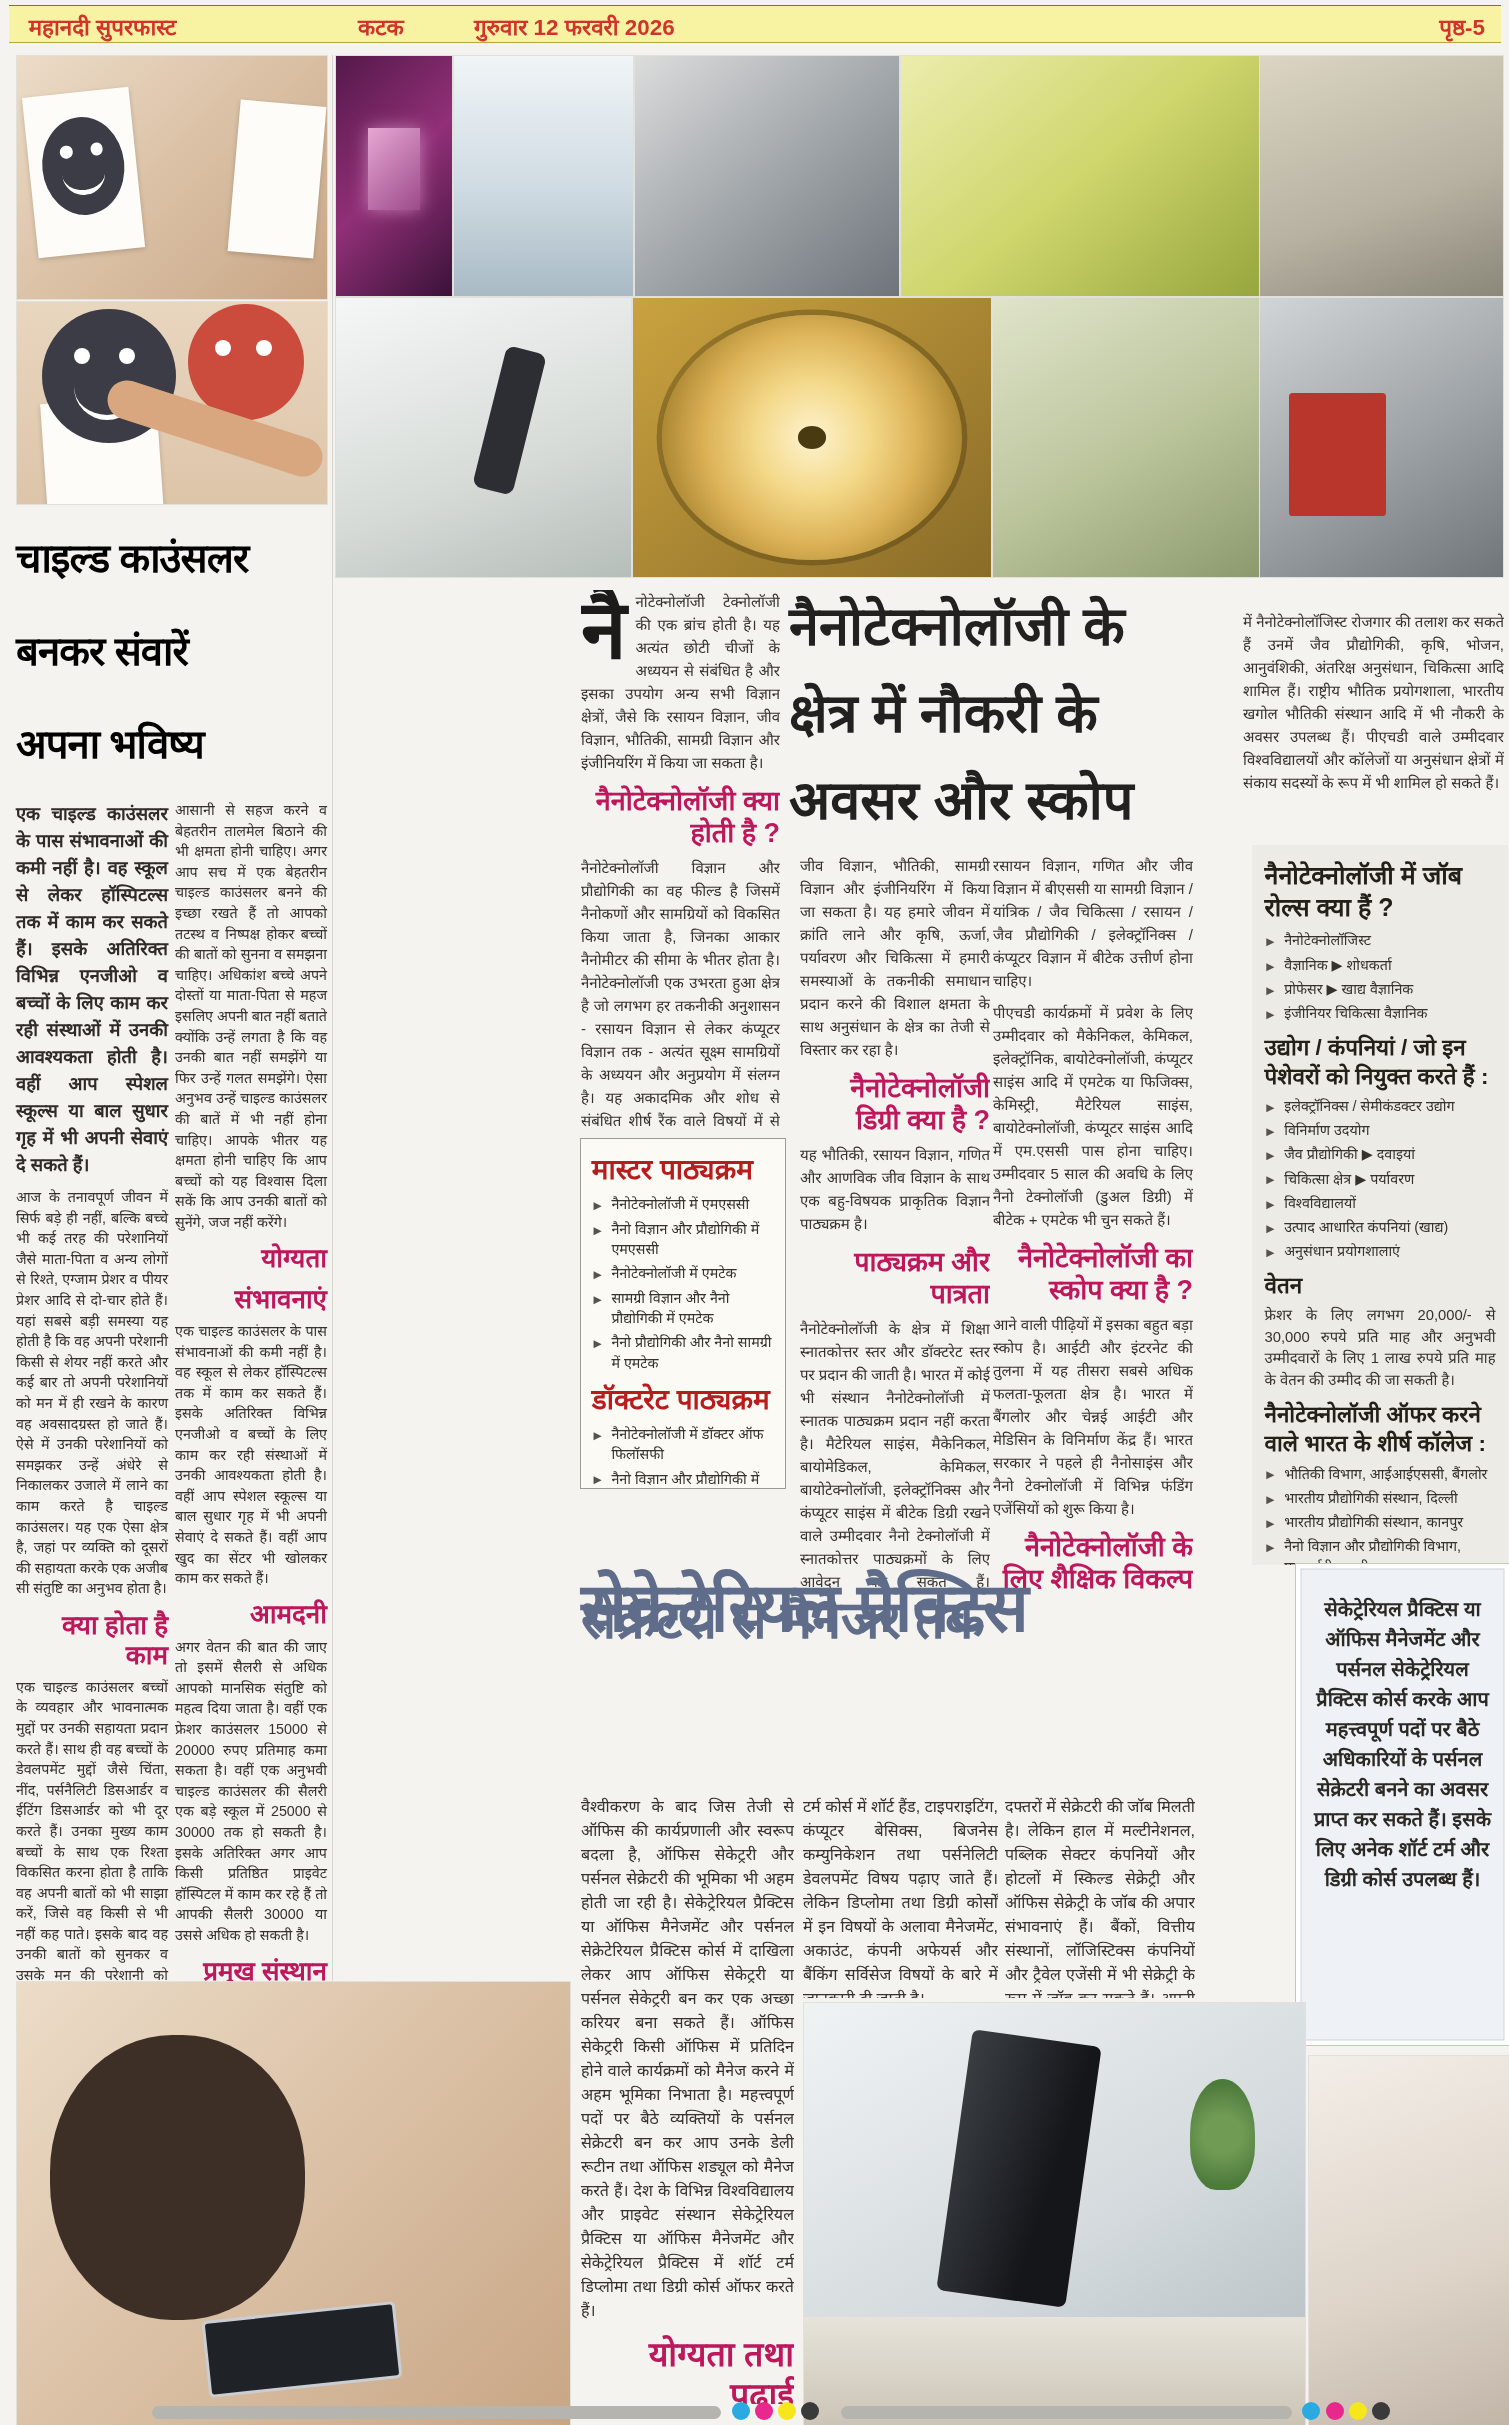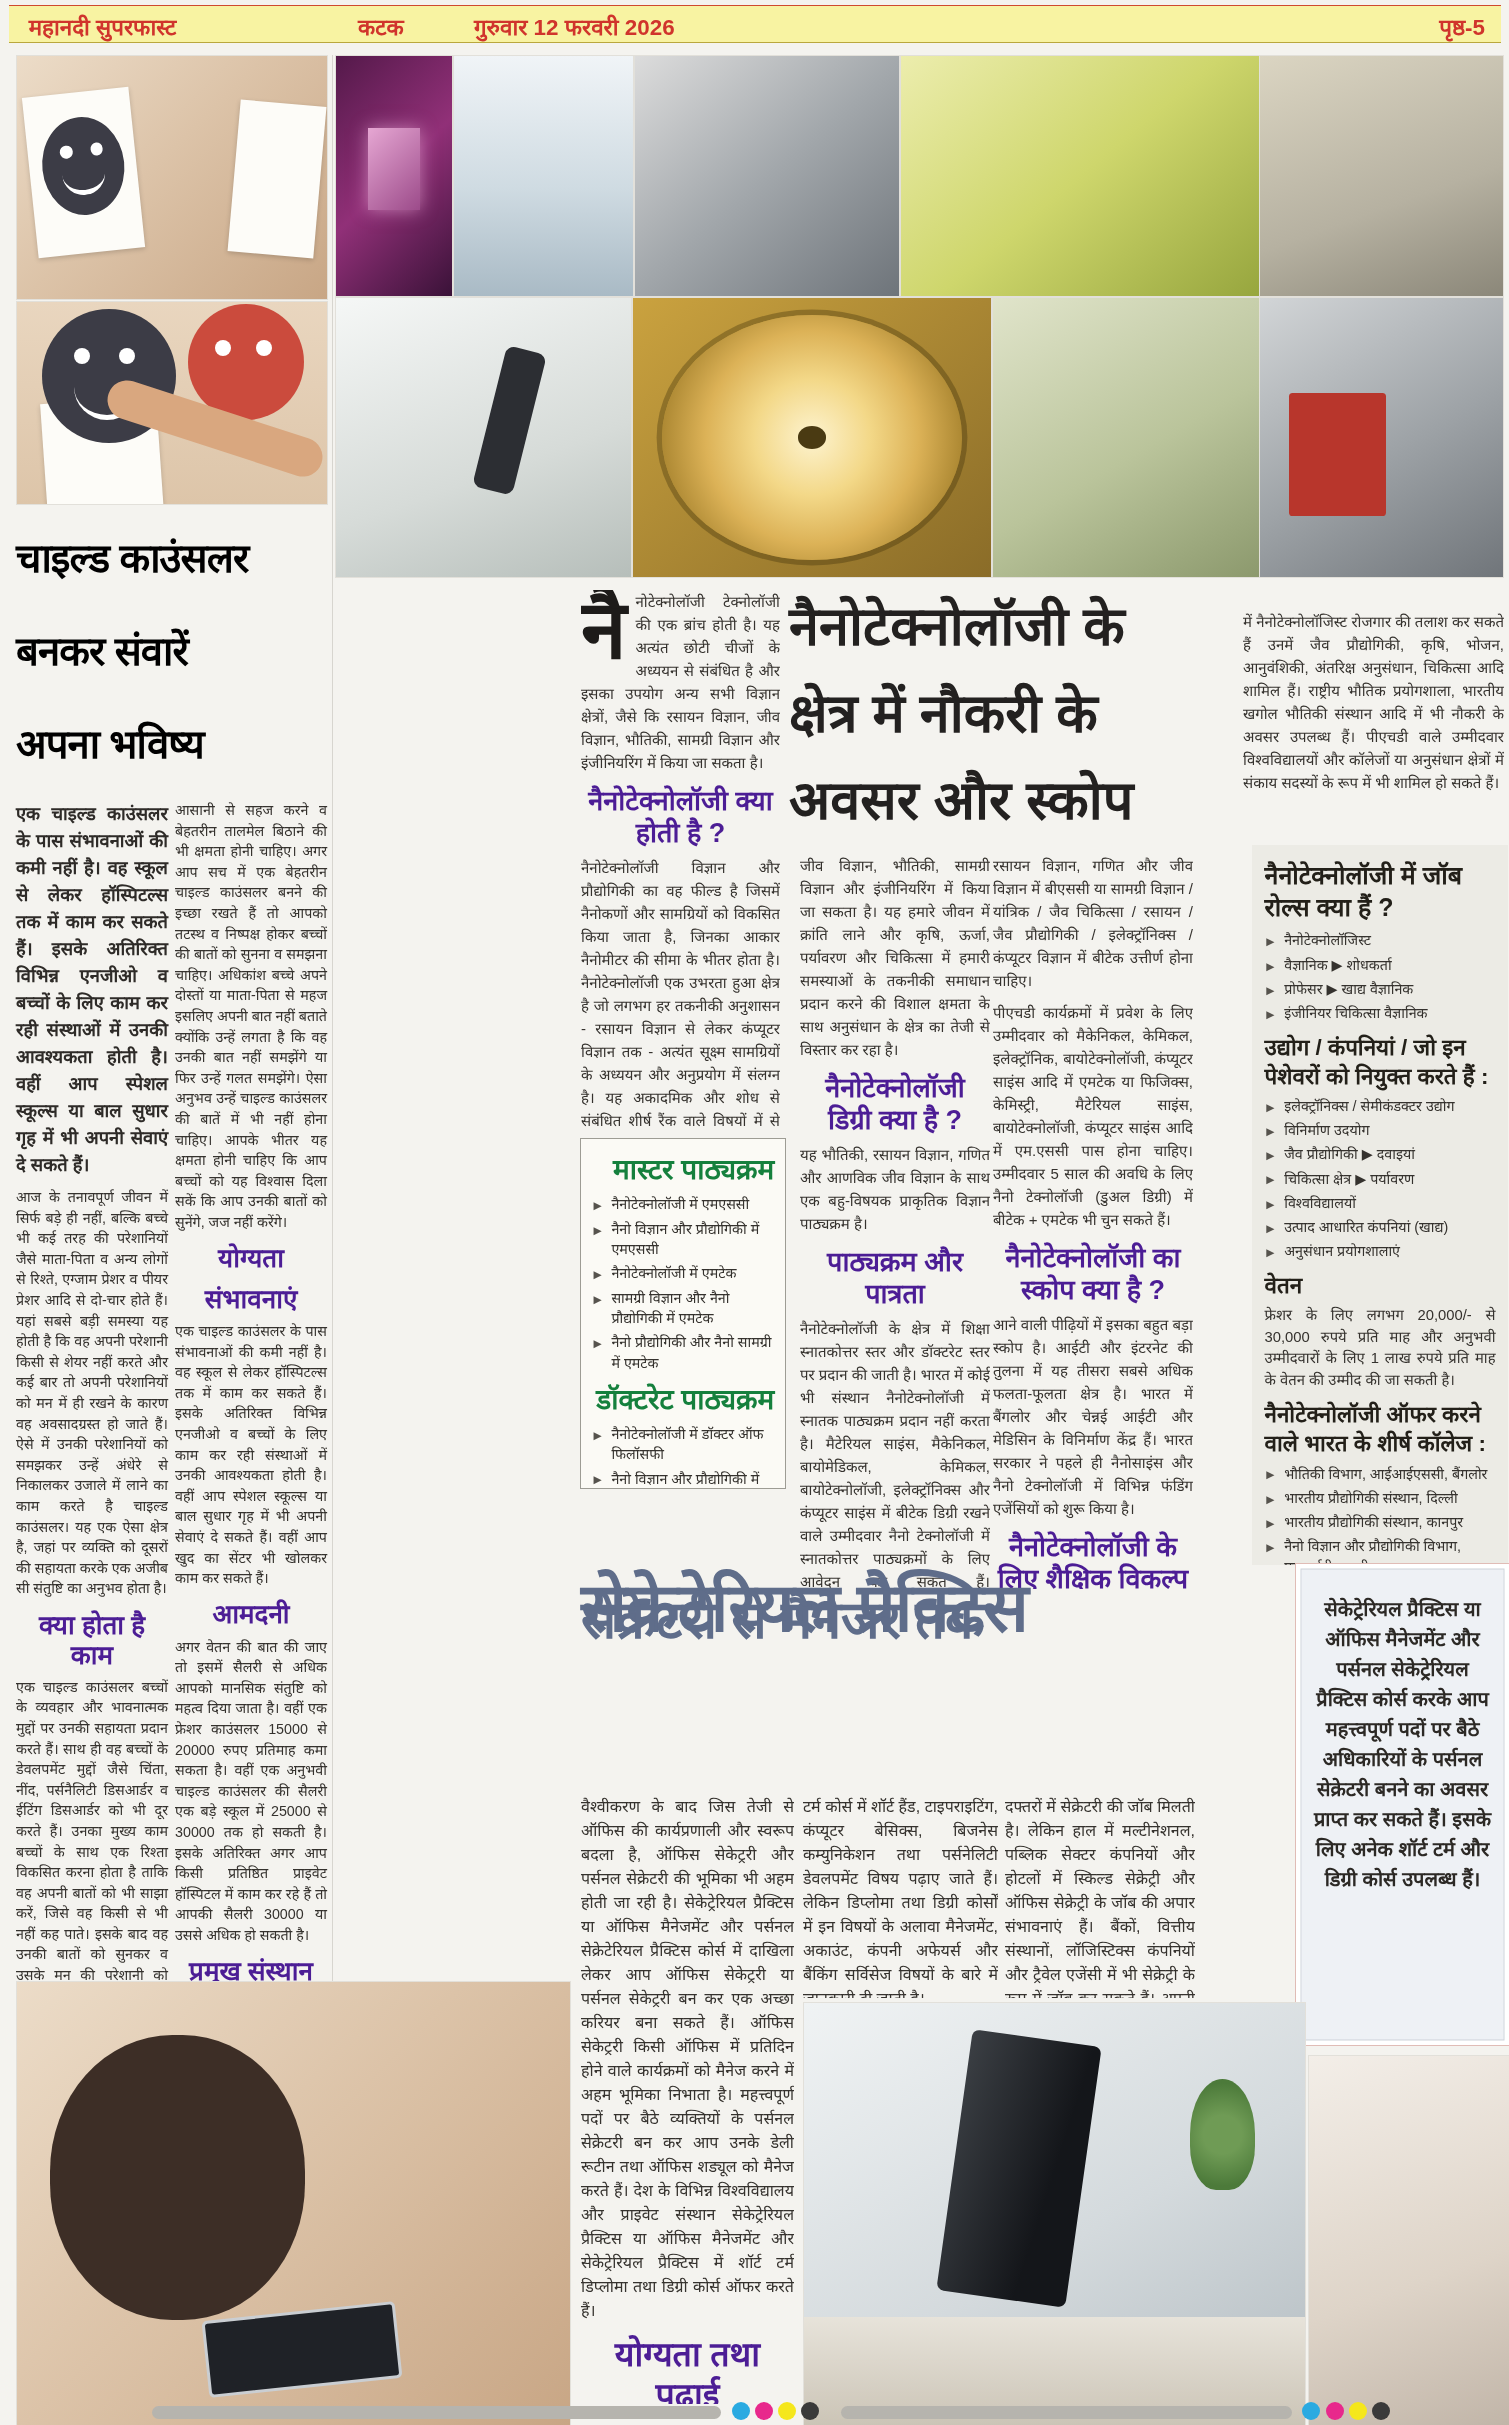--- a/index.html
+++ b/index.html
@@ -40,32 +40,32 @@
   .desk-line{position:absolute;left:0;top:74%;width:100%;height:26%;background:linear-gradient(180deg,#e7e3da,#cbc4b6);}
   .plant{position:absolute;right:10%;top:18%;width:13%;height:26%;background:radial-gradient(circle,#6f9b55 30%,#4c7a3a 80%);border-radius:50% 50% 40% 40%;}
   .ph-woman{background:linear-gradient(160deg,#f3eee8,#ded4c8 60%,#c1b5a8);}
   .hair{position:absolute;left:6%;top:12%;width:46%;height:64%;background:#3d2e26;border-radius:48%;}
   .tablet{position:absolute;left:34%;top:74%;width:34%;height:16%;background:#1f2227;border:3.6px solid #caced2;border-radius:5.4px;transform:rotate(-6deg);}
   
   .child-hl{position:absolute;left:16px;top:512px;width:311px;font-weight:700;font-size:40px;line-height:93px;color:#000000;letter-spacing:-0.9px;}
   .col{position:absolute;text-align:justify;}
   .col p{margin:0 0 9px;font-size:14.3px;line-height:20.6px;}
   .lead{font-weight:700;font-size:18.3px !important;line-height:27px !important;color:#2e2b28;}
-  .h-sec{font-weight:700;font-size:26px;line-height:30px;color:#4c1d95;margin:10.7px 0 7.2px;text-align:center;}
+  .h-sec{font-weight:700;font-size:26px;line-height:30px;color:#be185d;margin:10.7px 0 7.2px;text-align:right;}
   ul.blist{list-style:none;margin:3.6px 0 0;padding:0;text-align:left;}
   ul.blist li{position:relative;padding-left:19.7px;font-size:14.3px;line-height:20.6px;margin-bottom:3.6px;}
   ul.blist li .blt{position:absolute;left:1.8px;top:0.9px;font-size:10.7px;color:#56534d;}
   
   .nano-hl{position:absolute;left:789px;top:583px;width:420px;font-weight:700;font-size:54px;line-height:87px;color:#232120;}
   .ncol p{font-size:15px;line-height:23px;margin:0 0 9px;}
   .ncol .h-sec{font-size:27px;line-height:32px;}
   .dropcap{float:left;font-weight:700;font-size:82px;line-height:70px;padding:5.4px 9px 0 0;color:#1d1b19;}
   .mbox{position:absolute;left:580px;top:1138px;width:206px;height:351px;background:#fbfaf5;
         border:1.8px solid #9d9c94;padding:12.5px 10.7px;box-sizing:border-box;overflow:hidden;}
-  .mbox .bh{font-weight:700;font-size:28px;line-height:34px;margin:1.8px 0 7.2px;color:#15803d;text-align:right;}
+  .mbox .bh{font-weight:700;font-size:28px;line-height:34px;margin:1.8px 0 7.2px;color:#b91c1c;}
   .jbox{position:absolute;left:1252px;top:845px;width:256px;height:720px;background:#ecebe5;
         padding:12.5px 12.5px;box-sizing:border-box;overflow:hidden;}
   .jbox .bh{font-weight:700;font-size:25px;line-height:32px;margin:1.8px 0 7.2px;color:#232019;}
   .jbox .bh2{font-weight:700;font-size:22.4px;line-height:29px;margin:9px 0 5.4px;color:#232019;}
   .jbox p{font-size:14.8px;line-height:21.5px;margin:0 0 7.2px;text-align:justify;}
   
   .sec-hl1{position:absolute;left:581px;top:1558px;width:716px;font-weight:700;font-size:68px;line-height:98px;color:#5f6d8a;letter-spacing:-0.9px;}
   .sec-hl2{position:absolute;left:581px;top:1577px;width:716px;font-weight:700;font-size:52px;line-height:86px;color:#5f6d8a;}
   .scol p{font-size:16px;line-height:24px;margin:17px 0 9px;}
   .scol .h-sec{font-size:34px;line-height:41px;}

